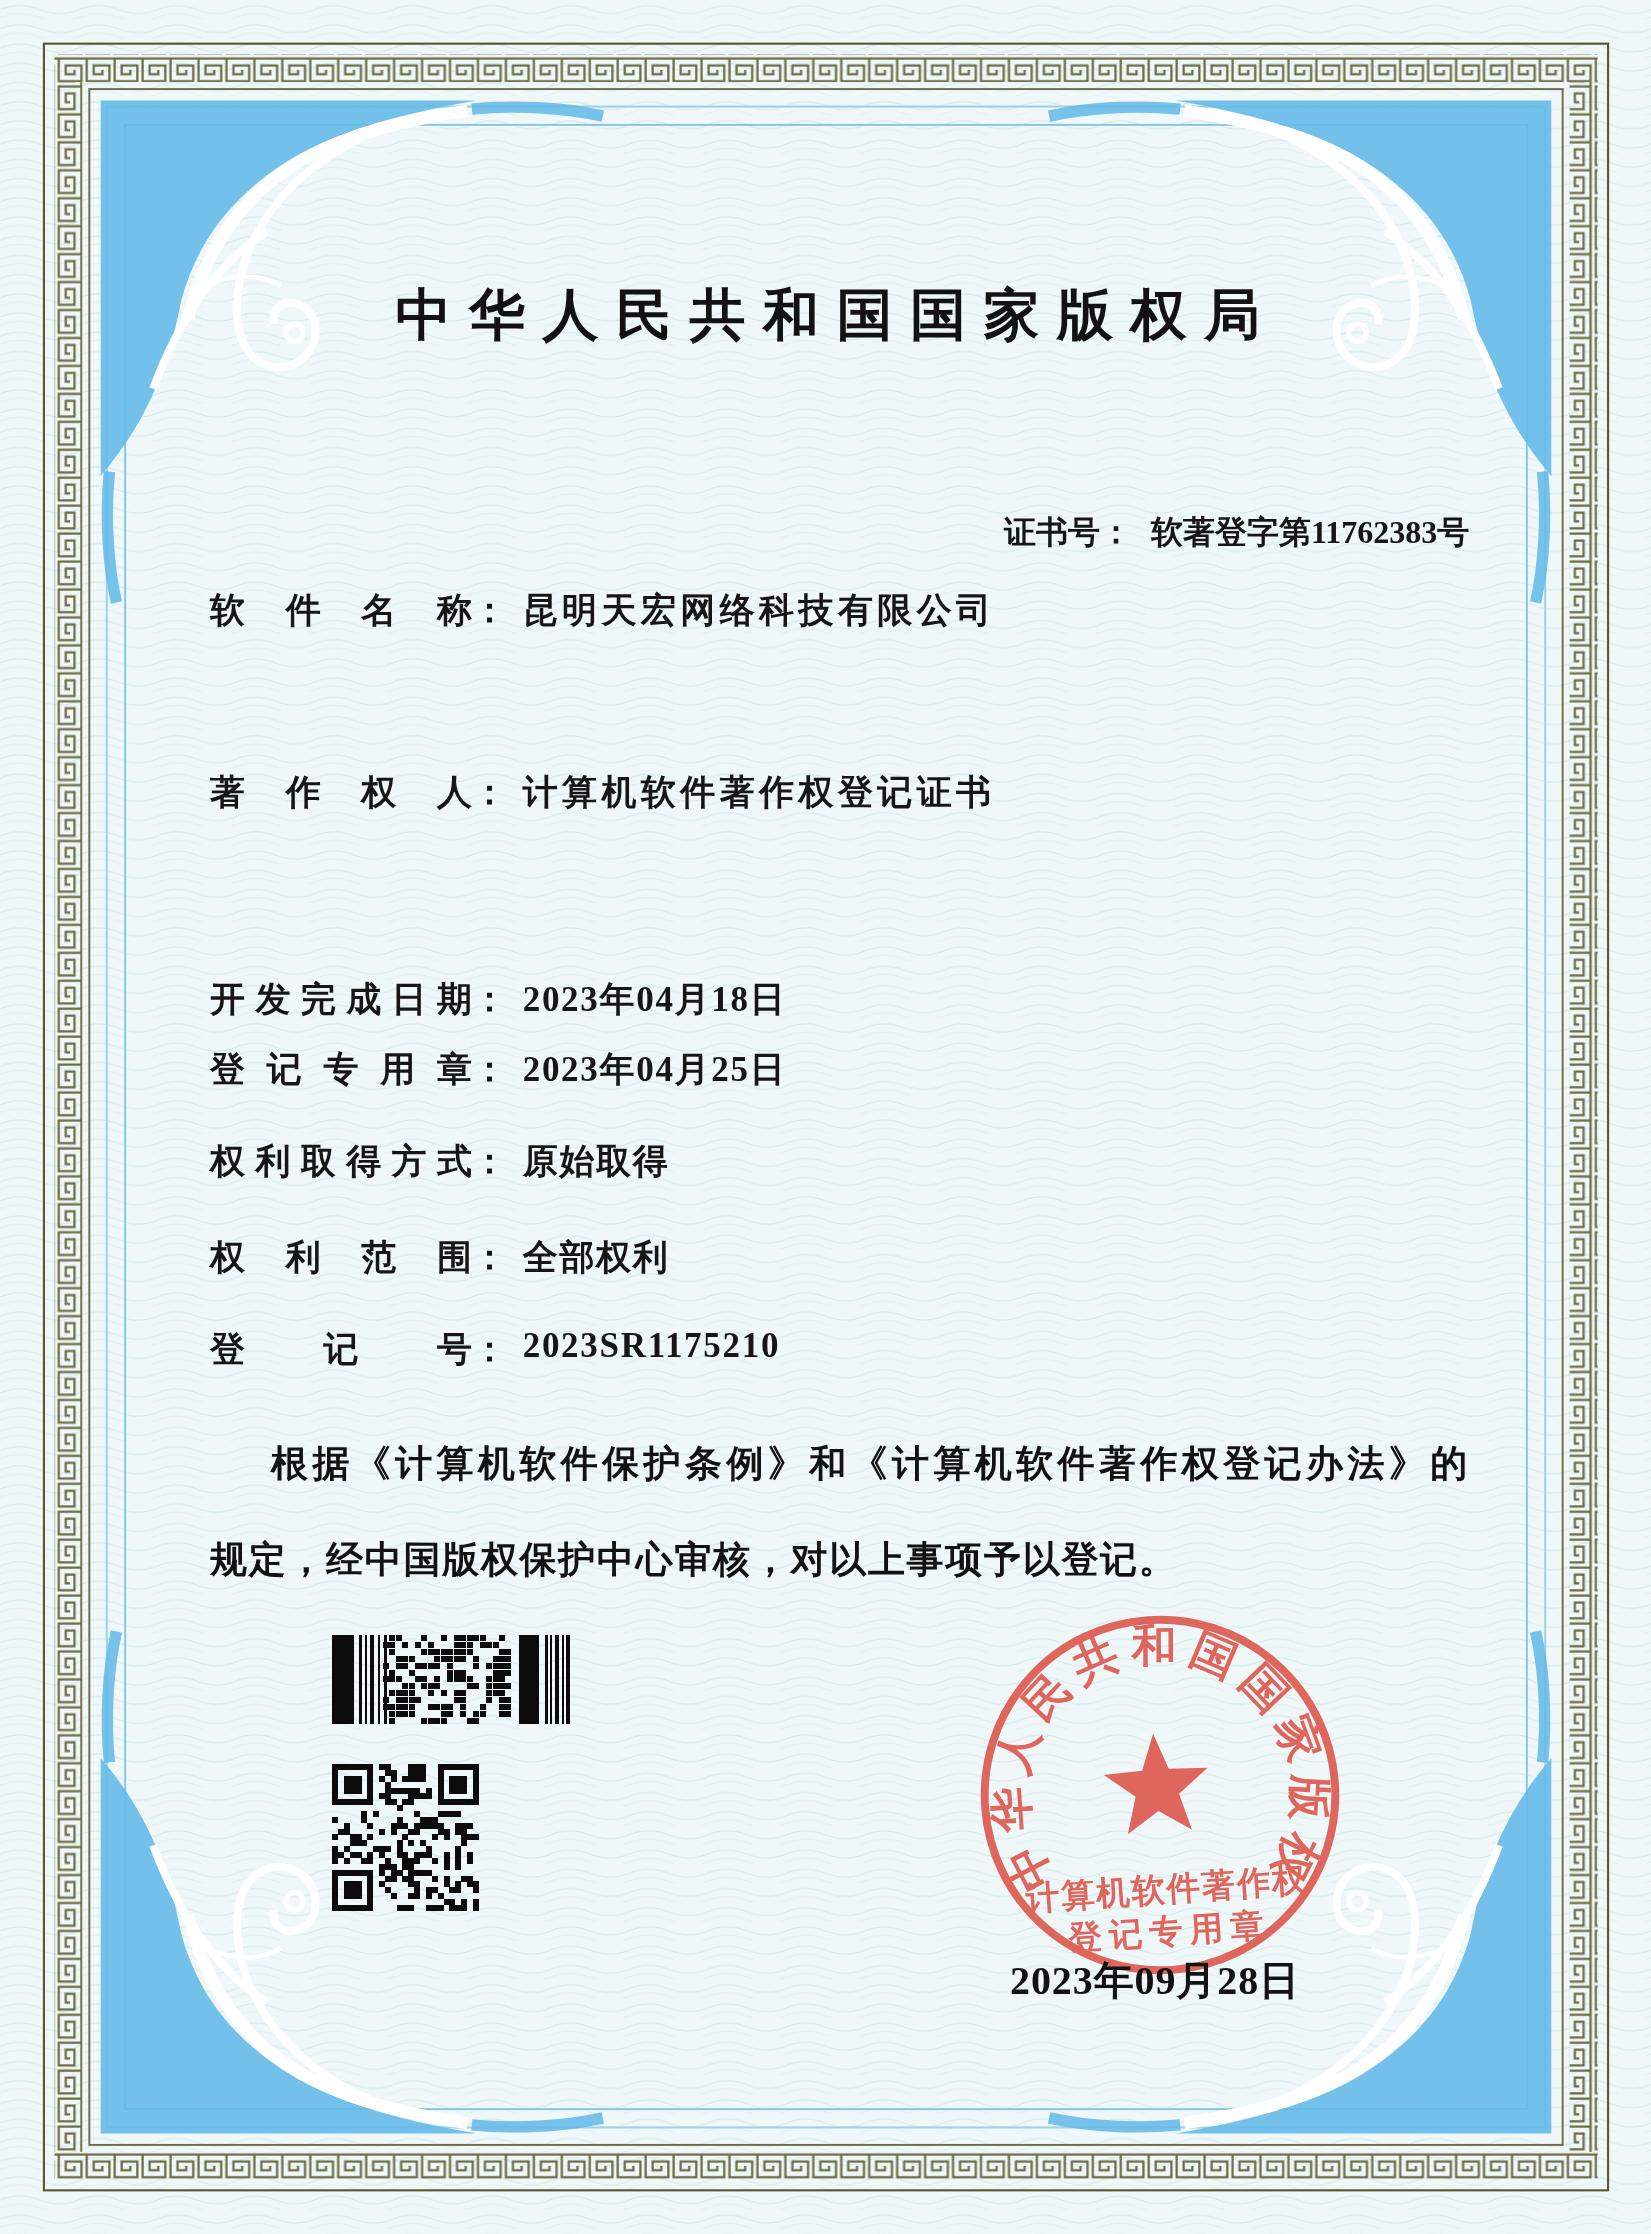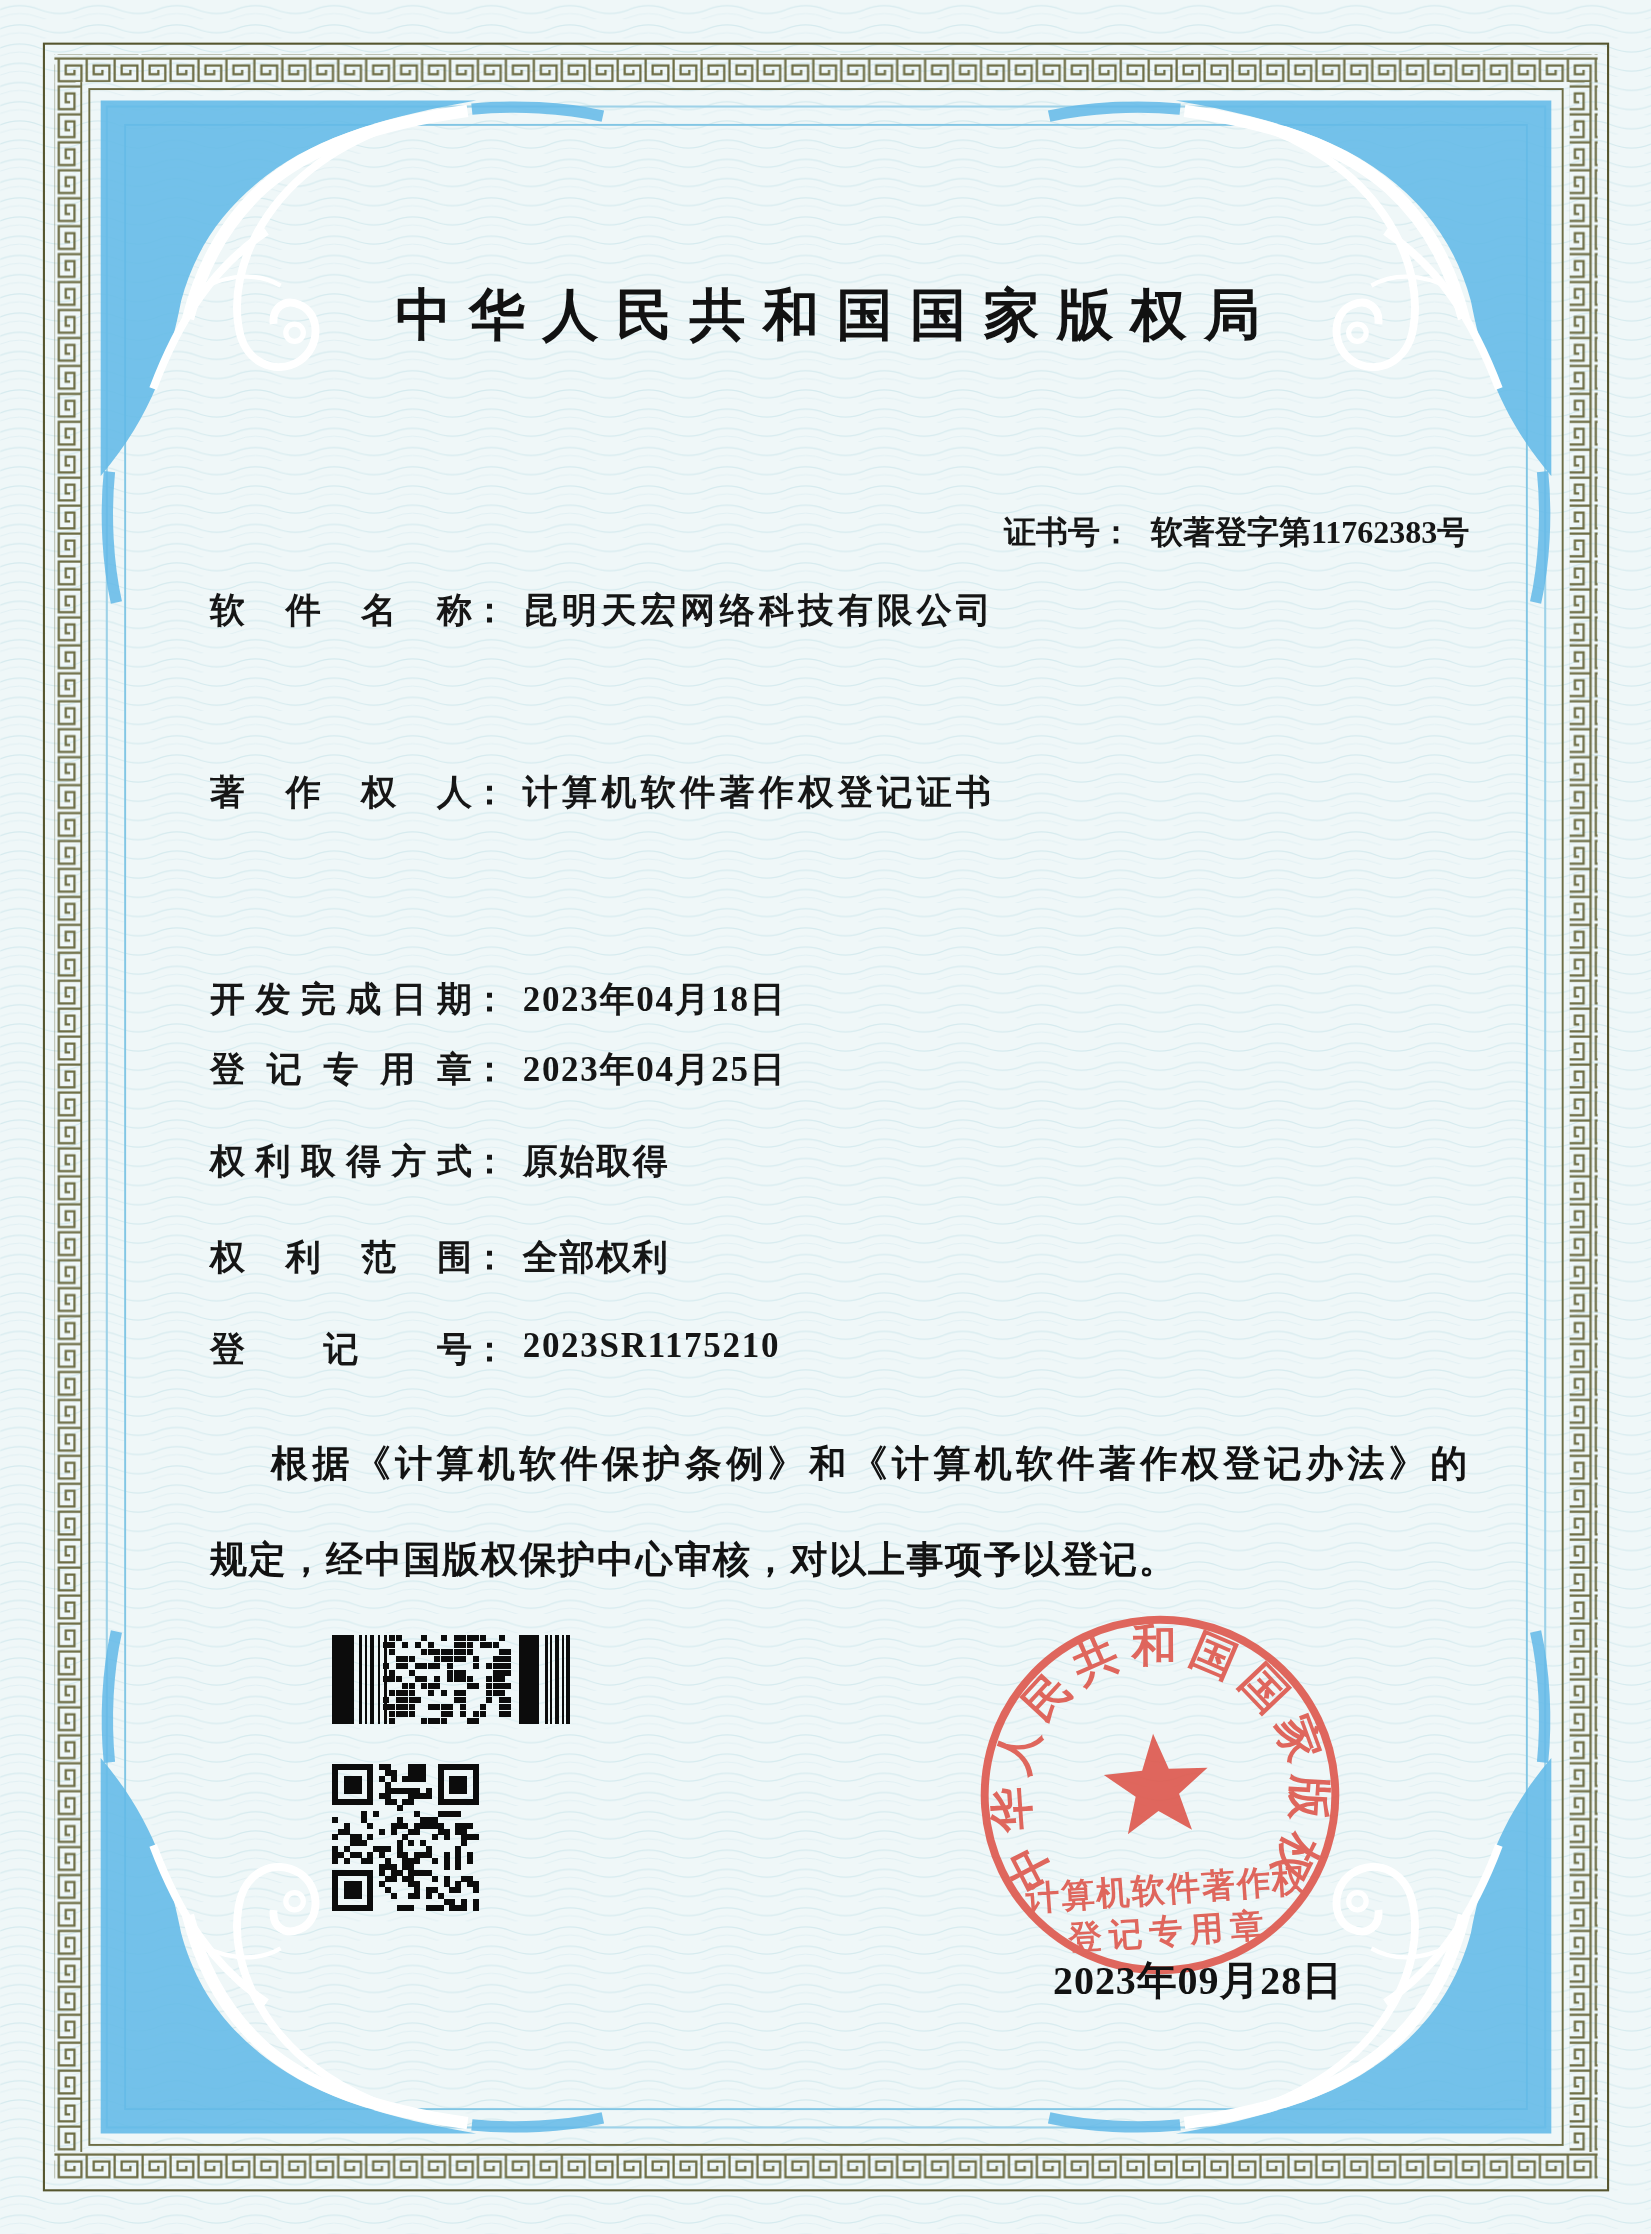--- a/index.html
+++ b/index.html
@@ -59,21 +59,21 @@
   .qr{left:332px;top:1764px;width:147px;height:147px;}
   .qr div{position:absolute;background:#0c0c0c;}
 
   .seal{left:975px;top:1610px;width:370px;height:370px;transform:rotate(-4deg);}
   .seal-ring{fill:none;stroke:var(--seal-red);stroke-width:9;}
   .seal-star{fill:var(--seal-red);}
   .seal-arc-text{fill:var(--seal-red);font-size:51px;font-weight:700;letter-spacing:11px;
     font-family:"Liberation Serif","DejaVu Serif",serif;}
   .seal-line{fill:var(--seal-red);font-size:38px;font-weight:700;
     font-family:"Liberation Serif","DejaVu Serif",serif;}
-  .issue-date{left:967px;top:1953px;width:376px;text-align:right;
+  .issue-date{left:967px;top:1953px;width:376px;text-align:center;
     font-size:40px;font-weight:700;letter-spacing:0.9px;color:#121212;}
 </style>
 </head>
 <body>
 
 <div class="page">
 
   <svg class="layer" xmlns="http://www.w3.org/2000/svg" viewBox="0 0 1891 2558" width="1652" height="2234">
     <defs>
       <pattern id="waves" width="90" height="22" patternUnits="userSpaceOnUse">

